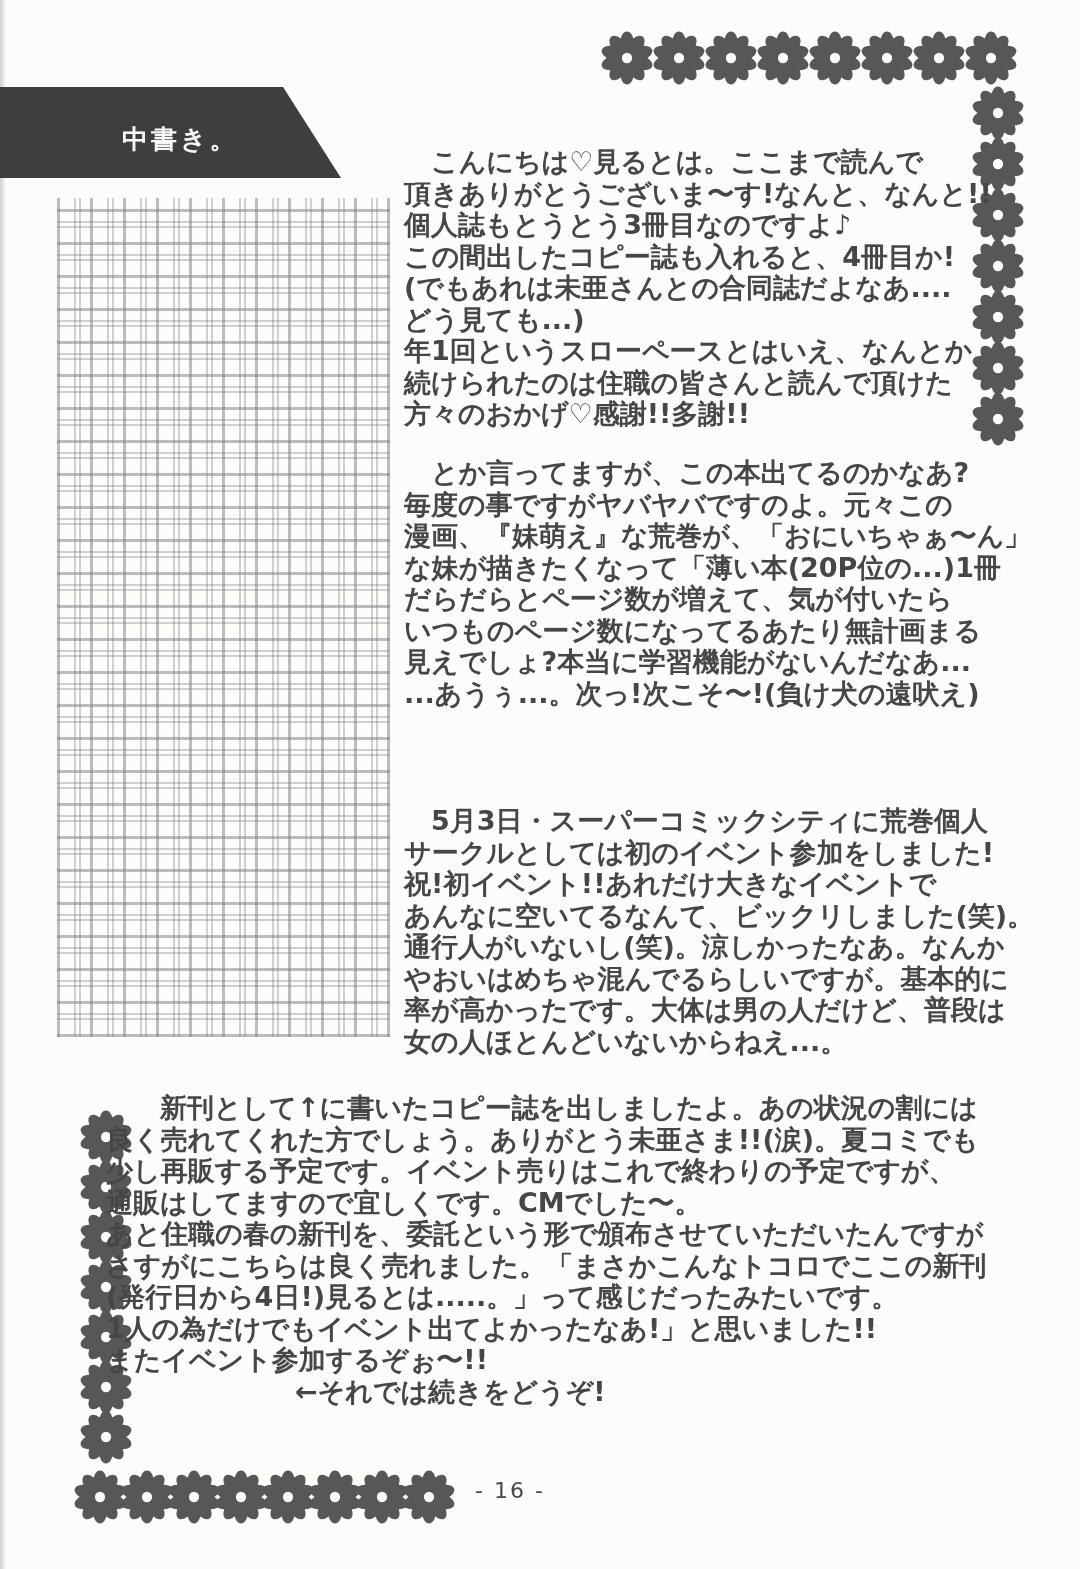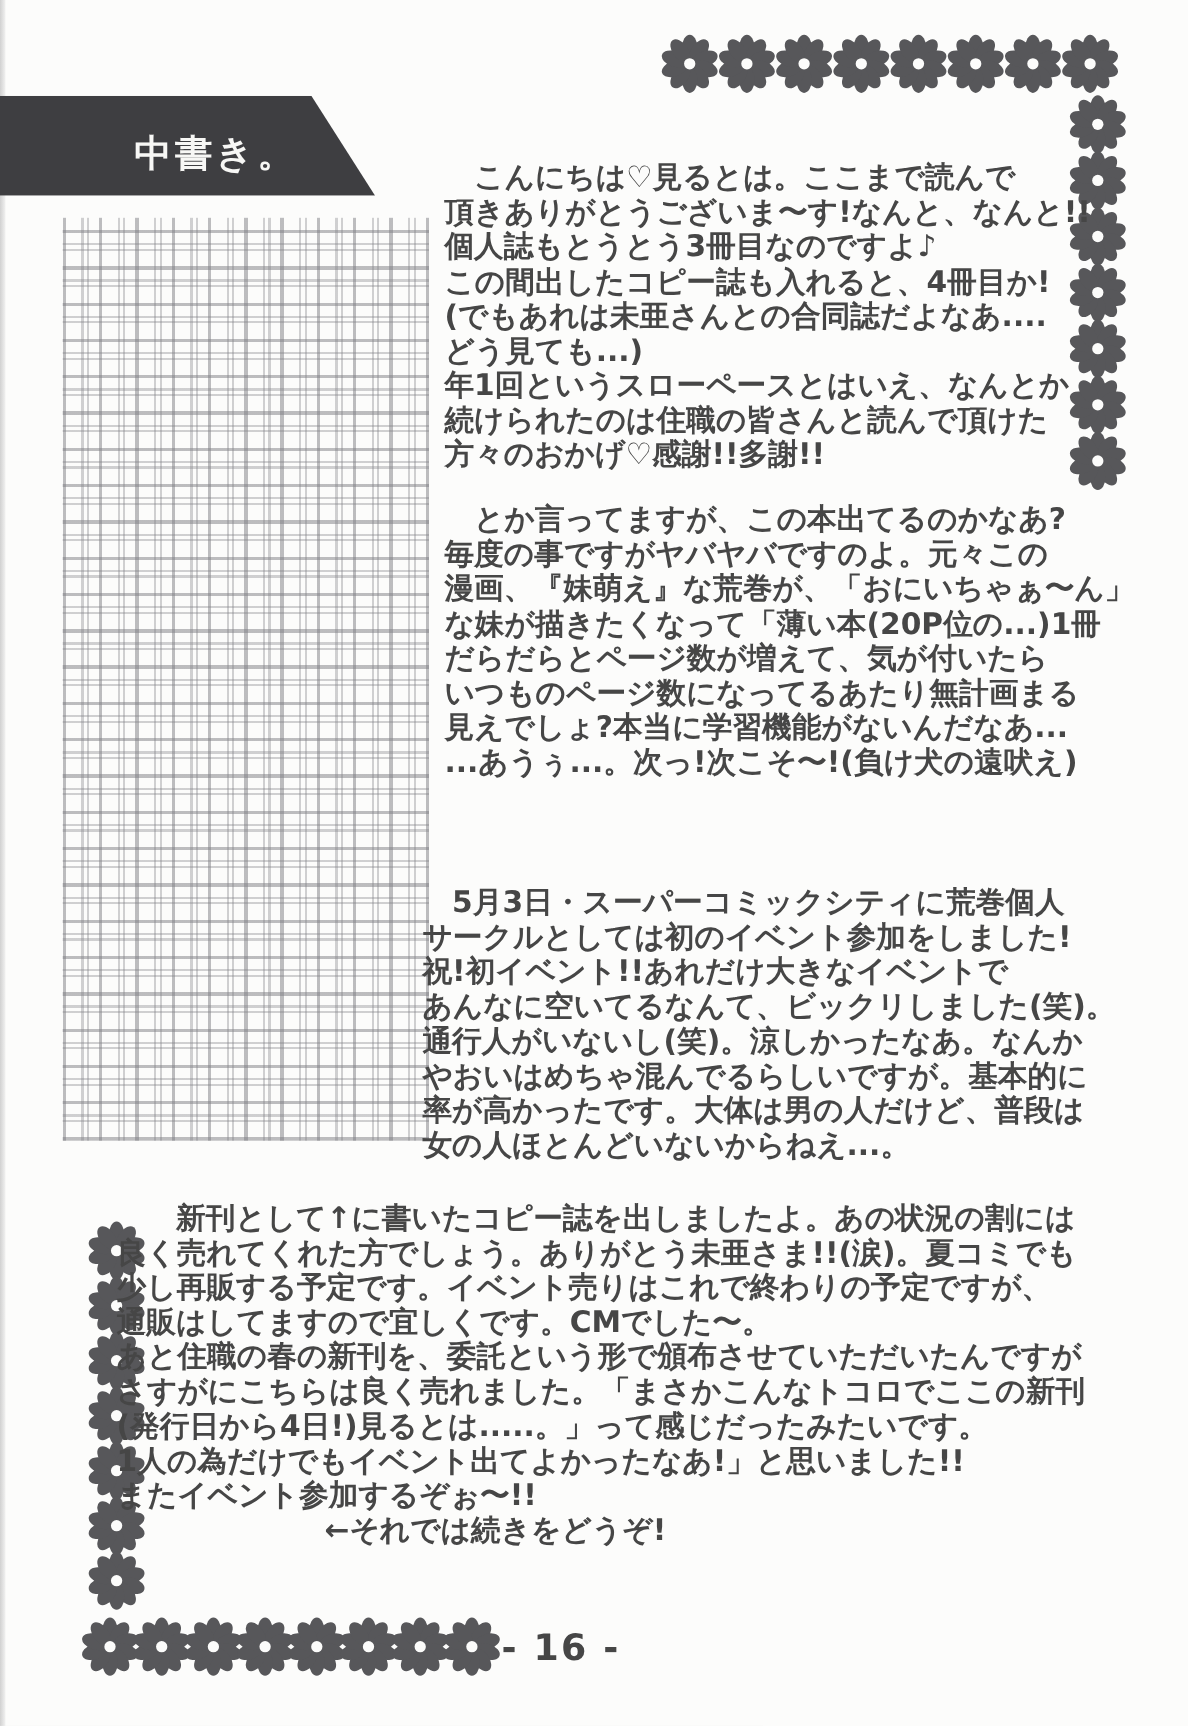--- a/index.html
+++ b/index.html
@@ -28,21 +28,21 @@
   
   .banner{
     position:absolute;left:0;top:87px;width:341px;height:91px;
     background:var(--banner-bg);
     clip-path:polygon(0 0,83% 0,100% 100%,0 100%);
     display:flex;align-items:center;
   }
   .banner-title{
     padding-left:122px;padding-top:14px;
     color:#f7f7f5;
-    font-size:34px;font-weight:bold;letter-spacing:3px;
+    font-size:26px;font-weight:bold;letter-spacing:3px;
     white-space:nowrap;
   }
   
   .plaid{
     position:absolute;left:57px;top:198px;width:333px;height:839px;
     background-image:
       repeating-linear-gradient(90deg,
         var(--plaid-a) 0px, var(--plaid-a) 3px,
         transparent 3px, transparent 17px,
         var(--plaid-b) 17px, var(--plaid-b) 19px,
@@ -55,38 +55,38 @@
         var(--plaid-b) 17px, var(--plaid-b) 19px,
         transparent 19px, transparent 22px,
         var(--plaid-b) 22px, var(--plaid-b) 24px,
         transparent 24px, transparent 33px);
   }
   
   .para{position:absolute;font-size:27px;font-weight:bold;line-height:31.5px;}
   .para .ln{white-space:nowrap;}
   .para-1{left:404px;top:146px;width:640px;}
   .para-2{left:404px;top:457px;width:640px;}
-  .para-3{left:384px;top:805px;width:660px;}
+  .para-3{left:404px;top:805px;width:660px;}
   .para-4{left:106px;top:1092px;width:930px;}
   
   .daisy{width:54px;height:54px;flex:0 0 auto;display:block;}
   .flower-row{position:absolute;display:flex;}
   .flower-col{position:absolute;display:flex;flex-direction:column;}
   .flower-row-top{left:600px;top:31px;}
   .flower-row-top .daisy{margin-right:-2px;}
   .flower-col-right{left:971px;top:86px;}
   .flower-col-right .daisy{margin-bottom:-3px;}
   .flower-col-left{left:79px;top:1110px;}
   .flower-col-left .daisy{margin-bottom:-4px;}
   .flower-row-bottom{left:73px;top:1470px;}
   .flower-row-bottom .daisy{margin-right:-7px;}
   
   .page-number{
     position:absolute;left:430px;top:1478px;width:160px;
-    text-align:center;font-size:33px;font-weight:bold;
+    text-align:center;font-size:22px;font-weight:normal;
     color:var(--text-color);letter-spacing:2px;white-space:nowrap;
   }
   .svg-defs{position:absolute;width:0;height:0;overflow:hidden;}
 </style>
 </head>
 <body>
 
 <div class="page">
 
   <div class="scan-edge"></div>

